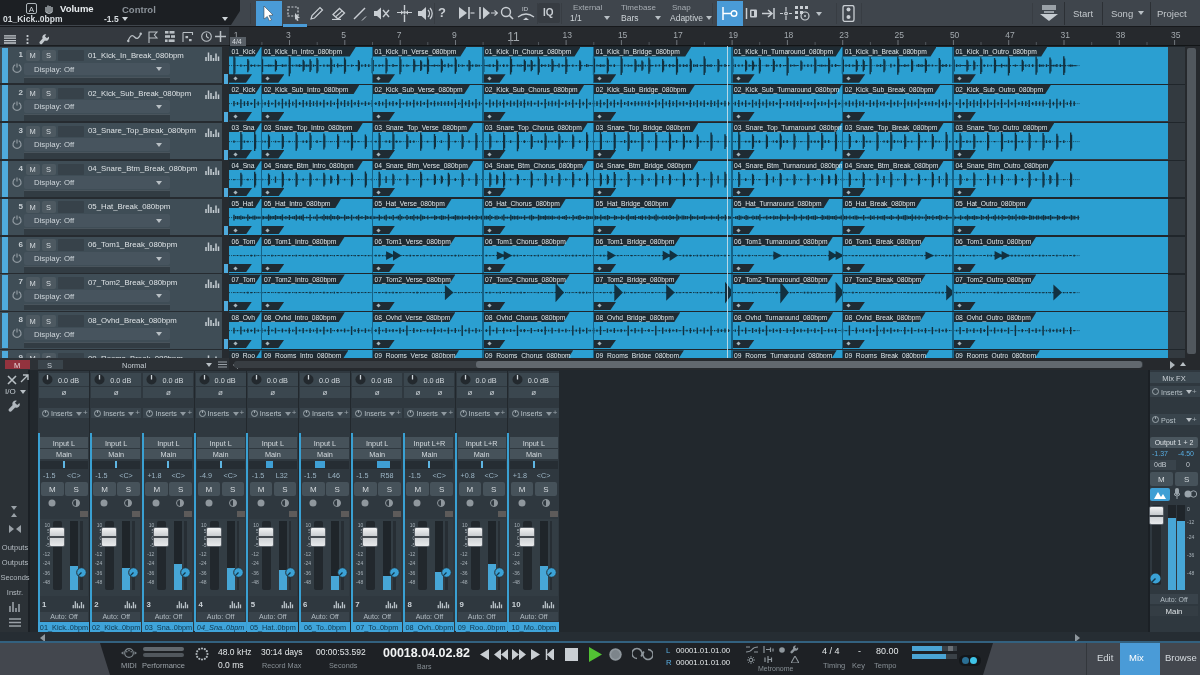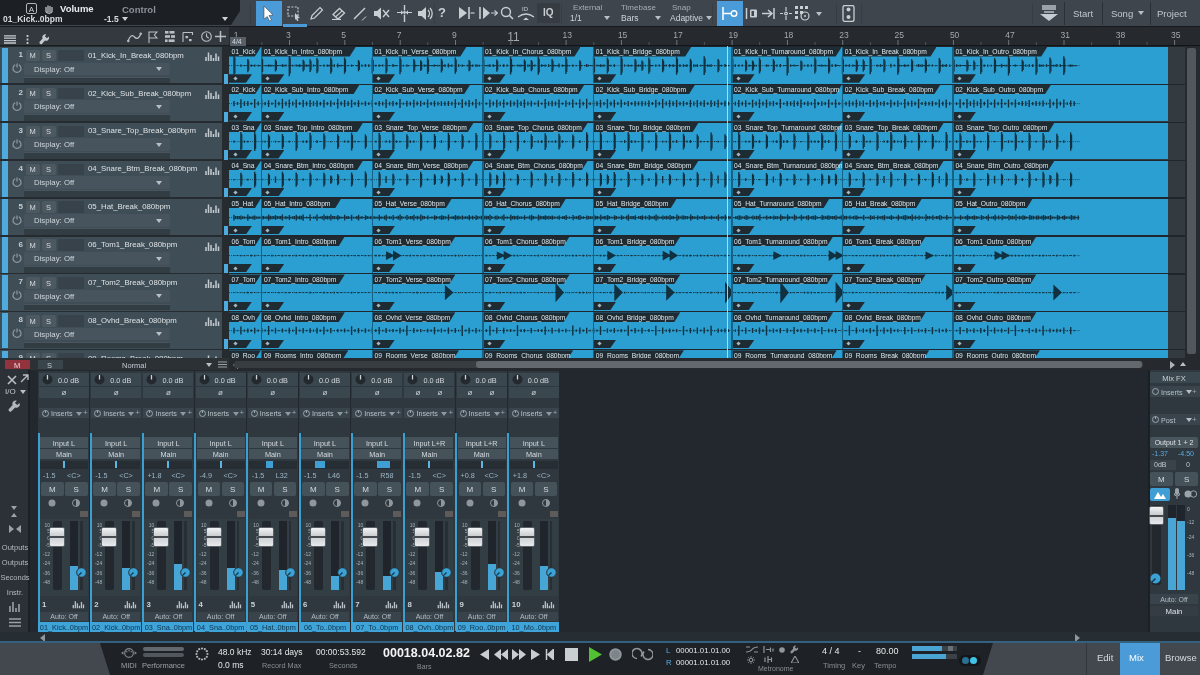--- a/index.html
+++ b/index.html
@@ -1138,21 +1138,21 @@
     <circle cx="5.5" cy="5.5" r="4.8" fill="#3ba2d6" stroke="#273036" stroke-width="1"></circle>
     <path d="M5.5 5.5 L2.4 8.6" stroke="#13374a" stroke-width="1.3"></path>
   </svg>
 <div class="tx" style="left:198.6px;top:599.5px;font-size:7.8px;font-weight:bold;color:#ccd3d8;">4</div>
 <svg class="a" style="left:228.6px;top:600px" width="14" height="9" viewBox="0 0 16 11">
     <path d="M1 10 V6 M3.5 10 V1.5 M6 10 V4 M8.5 10 V7 M11 10 V2.5 M13.5 10 V5.5" stroke="#b9c2c8" stroke-width="1.6"></path>
   </svg>
 <div class="a" style="left:196.6px;top:611.5px;width:48px;height:9.5px;background:#39434b;"></div>
 <div class="tx" style="left:220.6px;top:612.8px;font-size:7px;color:#b2bcc3;transform:translateX(-50%);">Auto: Off</div>
 <div class="a" style="left:194.6px;top:621.5px;width:51px;height:10px;background:#3fa4da;"></div>
-<div class="tx" style="left:220.6px;top:622.8px;font-size:7.3px;color:#0e344a;transform:translateX(-50%);">04_Sna..0bpm</div>
+<div class="tx" style="left:220.6px;top:622.8px;font-size:7.3px;color:#0e344a;transform:translateX(-50%);font-style:italic;">04_Sna..0bpm</div>
 <div class="a" style="left:246.8px;top:371px;width:51.4px;height:260px;background:#2f383f;"></div>
 <div class="a" style="left:247.8px;top:372.5px;width:50px;height:13.5px;background:#3b474f;"></div>
 <svg class="a" style="left:250.8px;top:374px" width="11" height="11">
     <circle cx="5.5" cy="5.5" r="5" fill="#23292e"></circle>
     <path d="M5.5 5.5 V1" stroke="#cfd6da" stroke-width="1.3"></path>
   </svg>
 <div class="tx" style="left:266.8px;top:375.5px;font-size:7.3px;color:#d3d9dd;">0.0 dB</div>
 <div class="a" style="left:247.8px;top:387px;width:50px;height:10.5px;background:#3b474f;"></div>
 <div class="tx" style="left:270.3px;top:387.6px;font-size:8px;color:#c6cdd2;">ø</div>
 <div class="a" style="left:247.8px;top:407.5px;width:50px;height:10.5px;background:#39444c;"></div>

